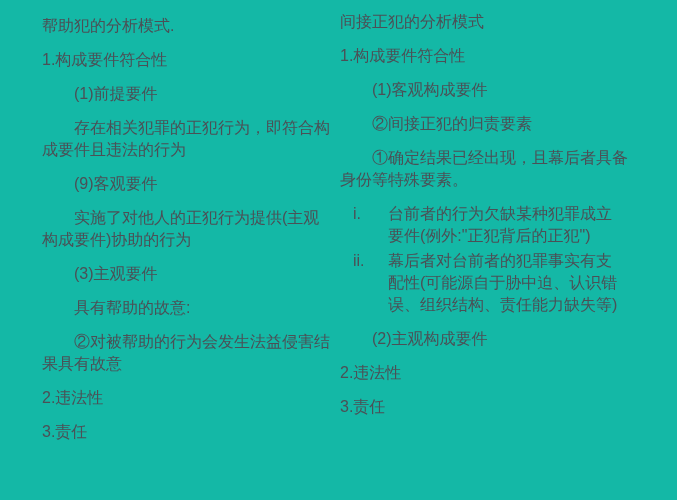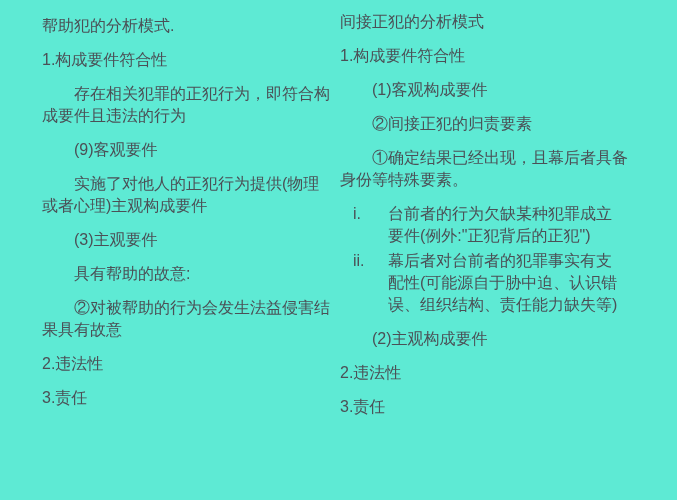--- a/index.html
+++ b/index.html
@@ -4,21 +4,21 @@
 <style>
   html, body {
     margin: 0;
     padding: 0;
     background: #ffffff;
   }
   .page {
     position: relative;
     width: 677px;
     height: 500px;
-    background: #5eead4;
+    background: #14b8a6;
     overflow: hidden;
     font-family: "Liberation Sans", sans-serif;
     font-size: 16px;
     line-height: 22px;
     color: #4b5056;
   }
   .col {
     position: absolute;
   }
   .col-left {
@@ -57,23 +57,24 @@
     word-break: break-all;
   }
 </style>
 </head>
 <body>
 
 <div class="page">
   <div class="col col-left">
       <p class="para plain">帮助犯的分析模式.</p>
       <p class="para plain">1.构成要件符合性</p>
+      <p class="para indent">(1)前提要件</p>
       <p class="para indent">存在相关犯罪的正犯行为，即符合构成要件且违法的行为</p>
       <p class="para indent">(9)客观要件</p>
-      <p class="para indent">实施了对他人的正犯行为提供(物理或者心理)主观构成要件</p>
+      <p class="para indent">实施了对他人的正犯行为提供(主观构成要件)协助的行为</p>
       <p class="para indent">(3)主观要件</p>
       <p class="para indent">具有帮助的故意:</p>
       <p class="para indent">②对被帮助的行为会发生法益侵害结果具有故意</p>
       <p class="para plain">2.违法性</p>
       <p class="para plain">3.责任</p>
     </div>
   <div class="col col-right">
       <p class="para plain">间接正犯的分析模式</p>
       <p class="para plain">1.构成要件符合性</p>
       <p class="para indent">(1)客观构成要件</p>

